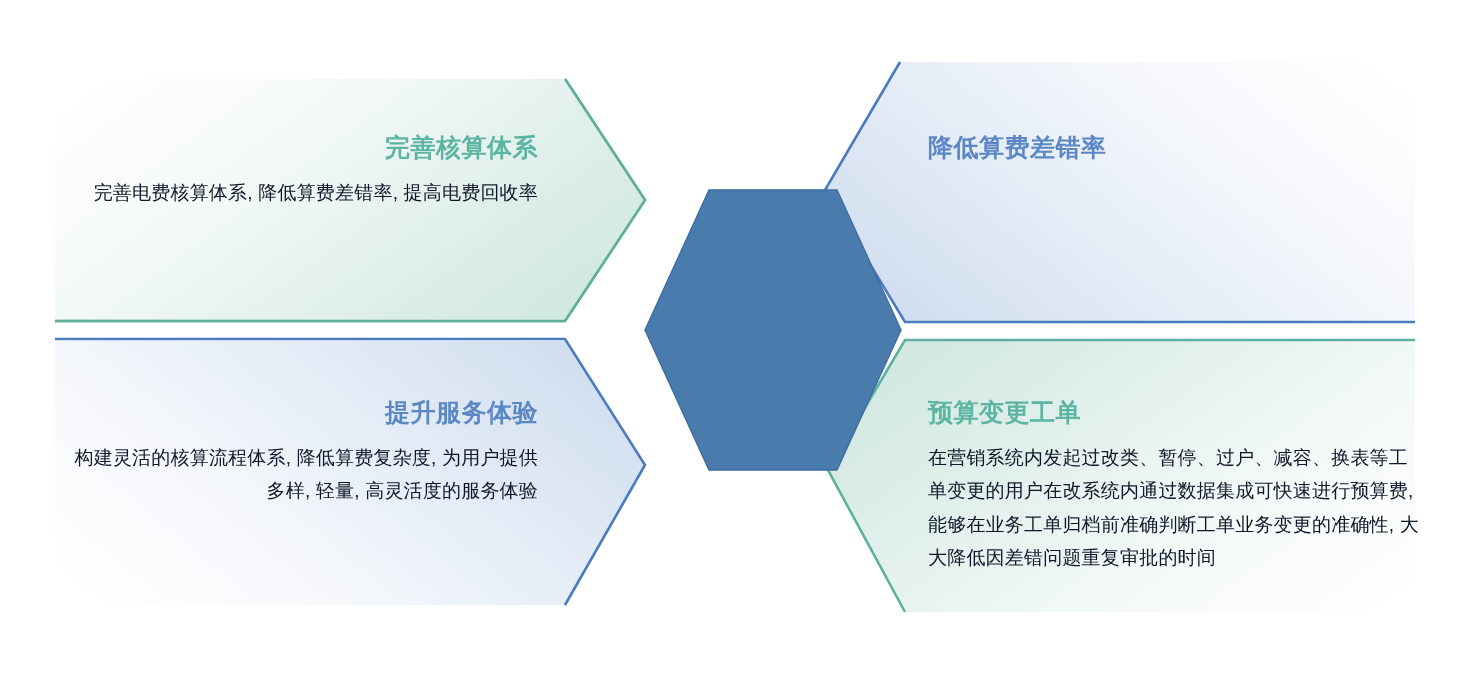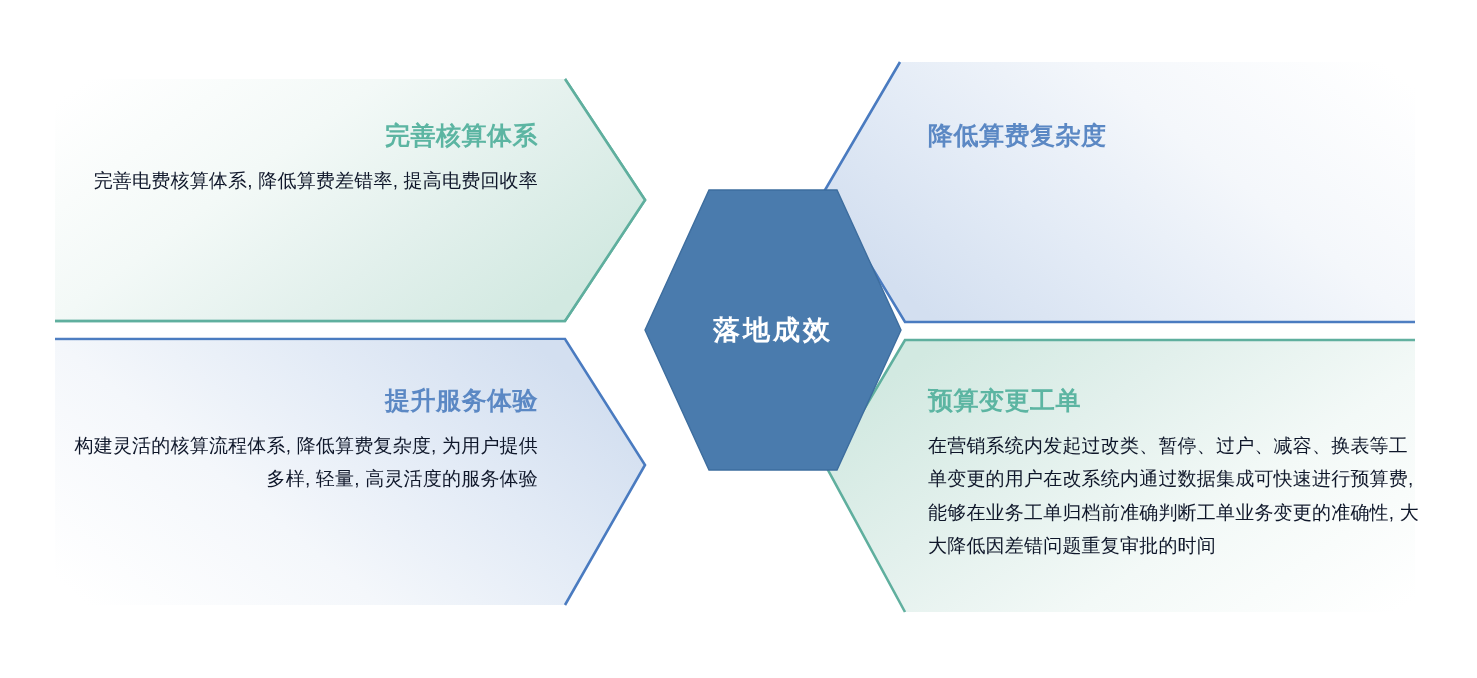--- a/index.html
+++ b/index.html
@@ -32,21 +32,21 @@
   
   .panel {
     position: absolute;
     box-sizing: border-box;
   }
   .panel-title {
     font-size: 25px;
     font-weight: bold;
     line-height: 1.2;
     letter-spacing: 0.5px;
-    margin: 0 0 14px 0;
+    margin: 12px 0 14px 0;
     white-space: nowrap;
   }
   .panel-body {
     font-size: 19px;
     line-height: 1.75;
     color: #0f172a;
     margin: 0;
     letter-spacing: 0.2px;
   }
 
@@ -162,29 +162,28 @@
 
     <path d="M 1415 322 L 905 322 L 825 190 L 900 62 L 1415 62 Z" fill="url(#gradTR)" stroke="none"></path>
     <path d="M 1415 322 L 905 322 L 825 190 L 900 62" fill="none" stroke="url(#strokeTR)" stroke-width="2.6"></path>
 
     <path d="M 1415 340 L 905 340 L 828 470 L 905 612 L 1415 612 Z" fill="url(#gradBR)" stroke="none"></path>
     <path d="M 1415 340 L 905 340 L 828 470 L 905 612" fill="none" stroke="url(#strokeBR)" stroke-width="2.6"></path>
 
     <path d="M 709 190 L 837 190 L 901 330 L 837 470 L 709 470 L 645 330 Z" fill="#4a7bad" stroke="#3d6d9e" stroke-width="1.4"></path>
   </svg>
 
-  <div id="hex-label">落地成效</div>
 
   <div class="panel align-right" id="panel-tl">
     <div class="panel-title title-green">完善核算体系</div>
     <div class="panel-body">完善电费核算体系, 降低算费差错率, 提高电费回收率</div>
   </div>
 
   <div class="panel align-left" id="panel-tr">
-    <div class="panel-title title-blue">降低算费复杂度</div>
+    <div class="panel-title title-blue">降低算费差错率</div>
   </div>
 
   <div class="panel align-left" id="panel-br">
     <div class="panel-title title-green">预算变更工单</div>
     <div class="panel-body">在营销系统内发起过改类、暂停、过户、减容、换表等工单变更的用户在改系统内通过数据集成可快速进行预算费, 能够在业务工单归档前准确判断工单业务变更的准确性, 大大降低因差错问题重复审批的时间</div>
   </div>
 
   <div class="panel align-right" id="panel-bl">
     <div class="panel-title title-blue">提升服务体验</div>
     <div class="panel-body">构建灵活的核算流程体系, 降低算费复杂度, 为用户提供多样, 轻量, 高灵活度的服务体验</div>

